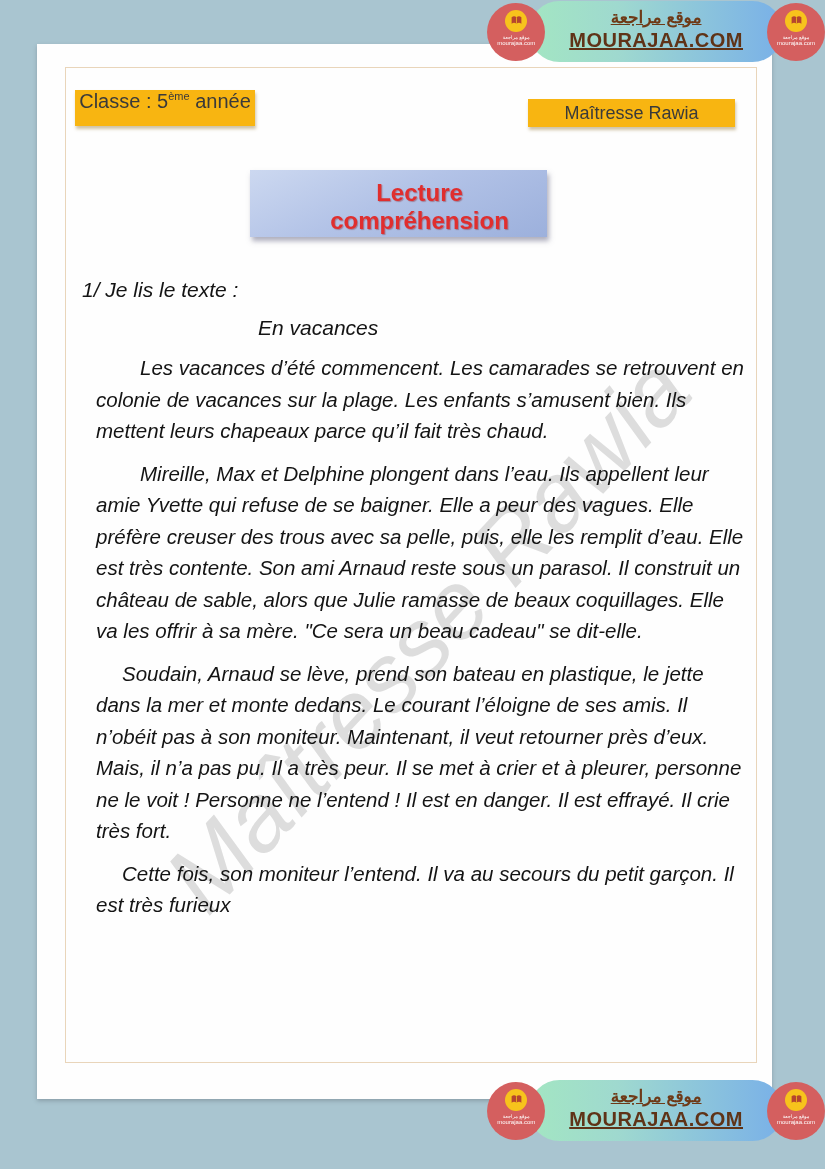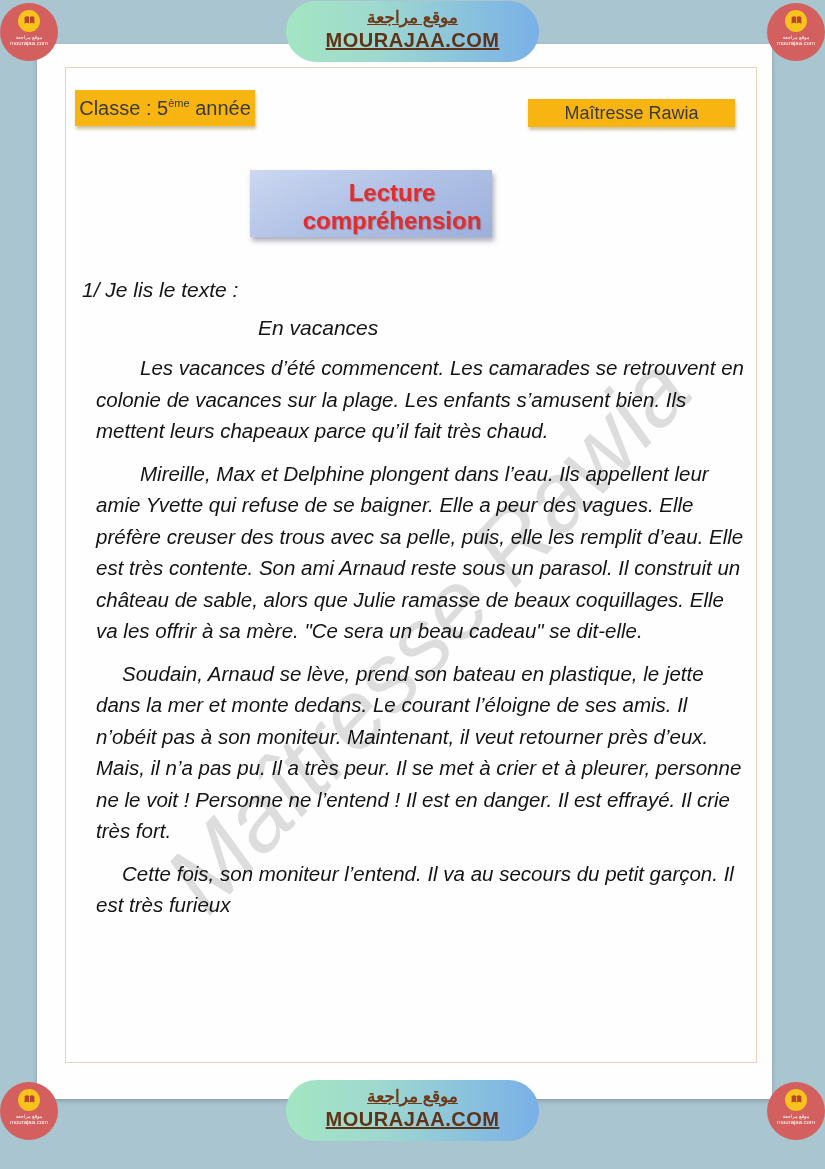--- a/index.html
+++ b/index.html
@@ -34,21 +34,21 @@
     border: 1.5px solid #e9d5ba;
     pointer-events: none;
   }
 
   
   .banner {
     position: absolute;
     left: 0;
     width: 100%;
     display: flex;
-    justify-content: space-between;
+    justify-content: flex-end;
     align-items: center;
     z-index: 30;
   }
   .banner.header { top: 1px; }
   .banner.footer { top: 1080px; }
   .banner-pill {
     background: linear-gradient(90deg, #a3e6c2 0%, #9fd9cf 35%, #79b0e8 100%);
     border-radius: 32px;
     padding: 6px 40px 9px;
     text-align: center;
@@ -115,21 +115,20 @@
     box-shadow: 1px 3px 3px rgba(150,125,60,0.45);
     z-index: 5;
   }
   .badge-classe {
     left: 38px;
     top: 46px;
     width: 180px;
     height: 36px;
     font-size: 20px;
     display: flex;
-    align-items: center;
     justify-content: center;
   }
   .badge-classe sup {
     font-size: 11px;
     vertical-align: super;
     line-height: 0;
   }
   .badge-teacher {
     left: 491px;
     top: 55px;
@@ -139,21 +138,21 @@
     display: flex;
     align-items: center;
     justify-content: center;
   }
 
   
   .title-box {
     position: absolute;
     left: 213px;
     top: 126px;
-    width: 242px;
+    width: 297px;
     height: 67px;
     background: linear-gradient(155deg, #ccd8f0 0%, #b3c3e7 45%, #9cb0dc 100%);
     box-shadow: 2px 4px 5px rgba(95,95,125,0.5);
     z-index: 5;
     box-sizing: border-box;
     padding-top: 9px;
     text-align: center;
   }
   .title-box .title-text {
     display: inline-block;

